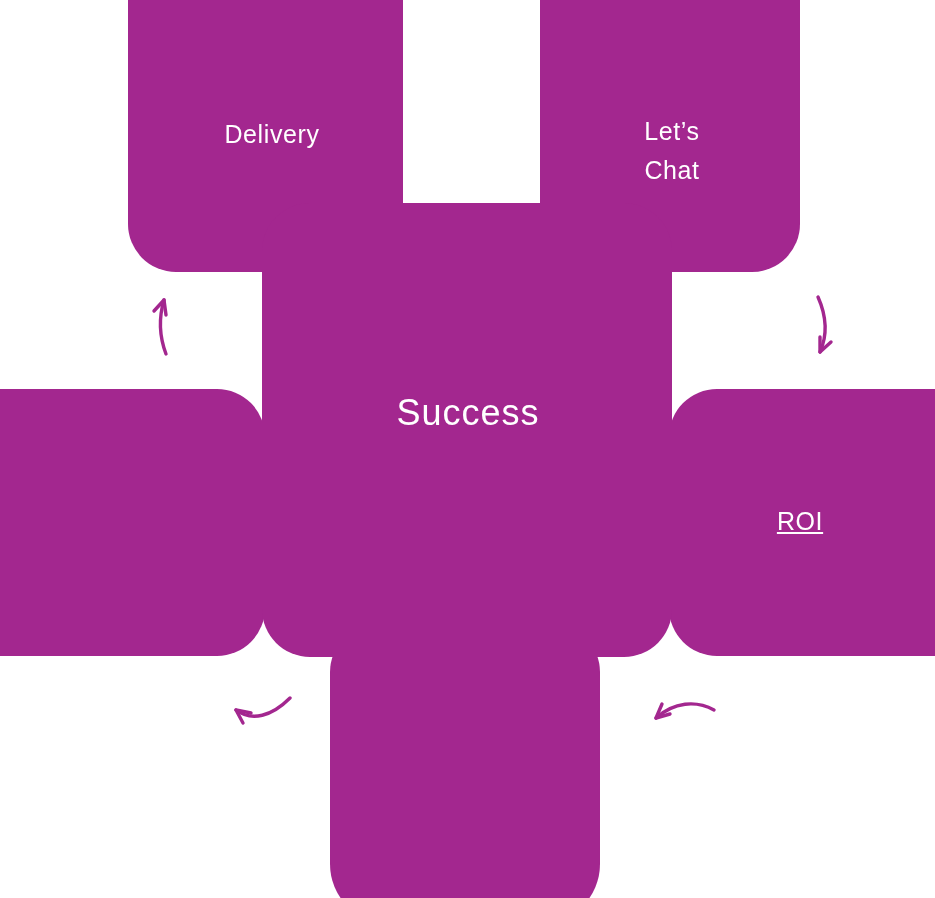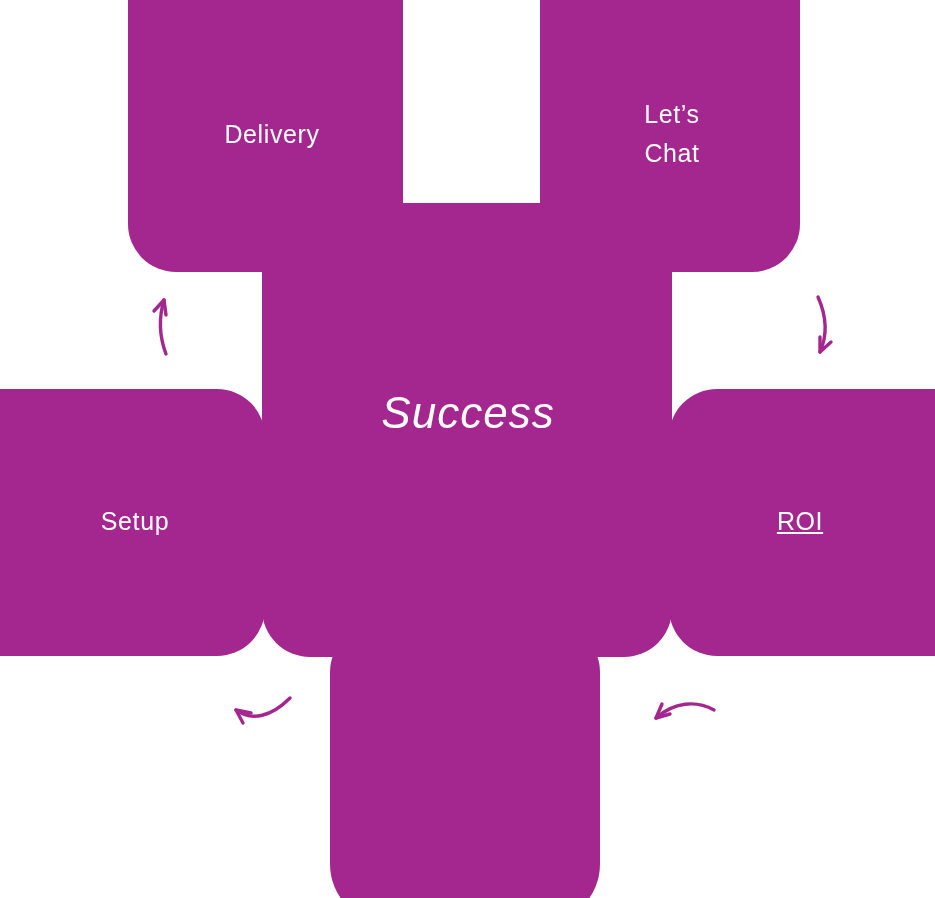--- a/index.html
+++ b/index.html
@@ -31,23 +31,23 @@
   .label {
     position:absolute;
     color:var(--label);
     font-weight:300;
     letter-spacing:0.6px;
     text-align:center;
     font-size:25px;
     line-height:32px;
     white-space:pre-line;
   }
-  .label-success  { left:318px; top:391px; width:300px; font-size:44px; line-height:44px; letter-spacing:1px;font-style:italic; }
+  .label-success  { left:318px; top:391px; width:300px; font-size:36px; line-height:44px; letter-spacing:1px; }
   .label-delivery { left:152px; top:118px; width:240px; }
-  .label-lets-chat{ left:552px; top:95px;  width:240px; line-height:39px; }
+  .label-lets-chat{ left:552px; top:112px;  width:240px; line-height:39px; }
   .label-setup    { left:15px;  top:505px; width:240px; }
   .label-roi      { left:680px; top:505px; width:240px;text-decoration:underline; }
   .label-account  { left:344px; top:703px; width:240px; line-height:58px; }
 
   .arrows {
     position:absolute; left:0; top:0;
     width:935px; height:898px;
     color:var(--shape);
     pointer-events:none;
   }
@@ -88,17 +88,16 @@
       <path d="M714,710 C696,700 674,702 656,718"></path>
       <path d="M656,718 l14,-4 M656,718 l6,-14"></path>
     </g>
   </svg>
 
   <div class="label label-success">Success</div>
   <div class="label label-delivery">Delivery</div>
 
   <div class="label label-lets-chat"><span>Let’s</span><br><span>Chat</span></div>
 
-  <div class="label label-setup">Setup</div>
   <div class="label label-roi">ROI</div>
 
 
 </div>
 
 </body></html>

